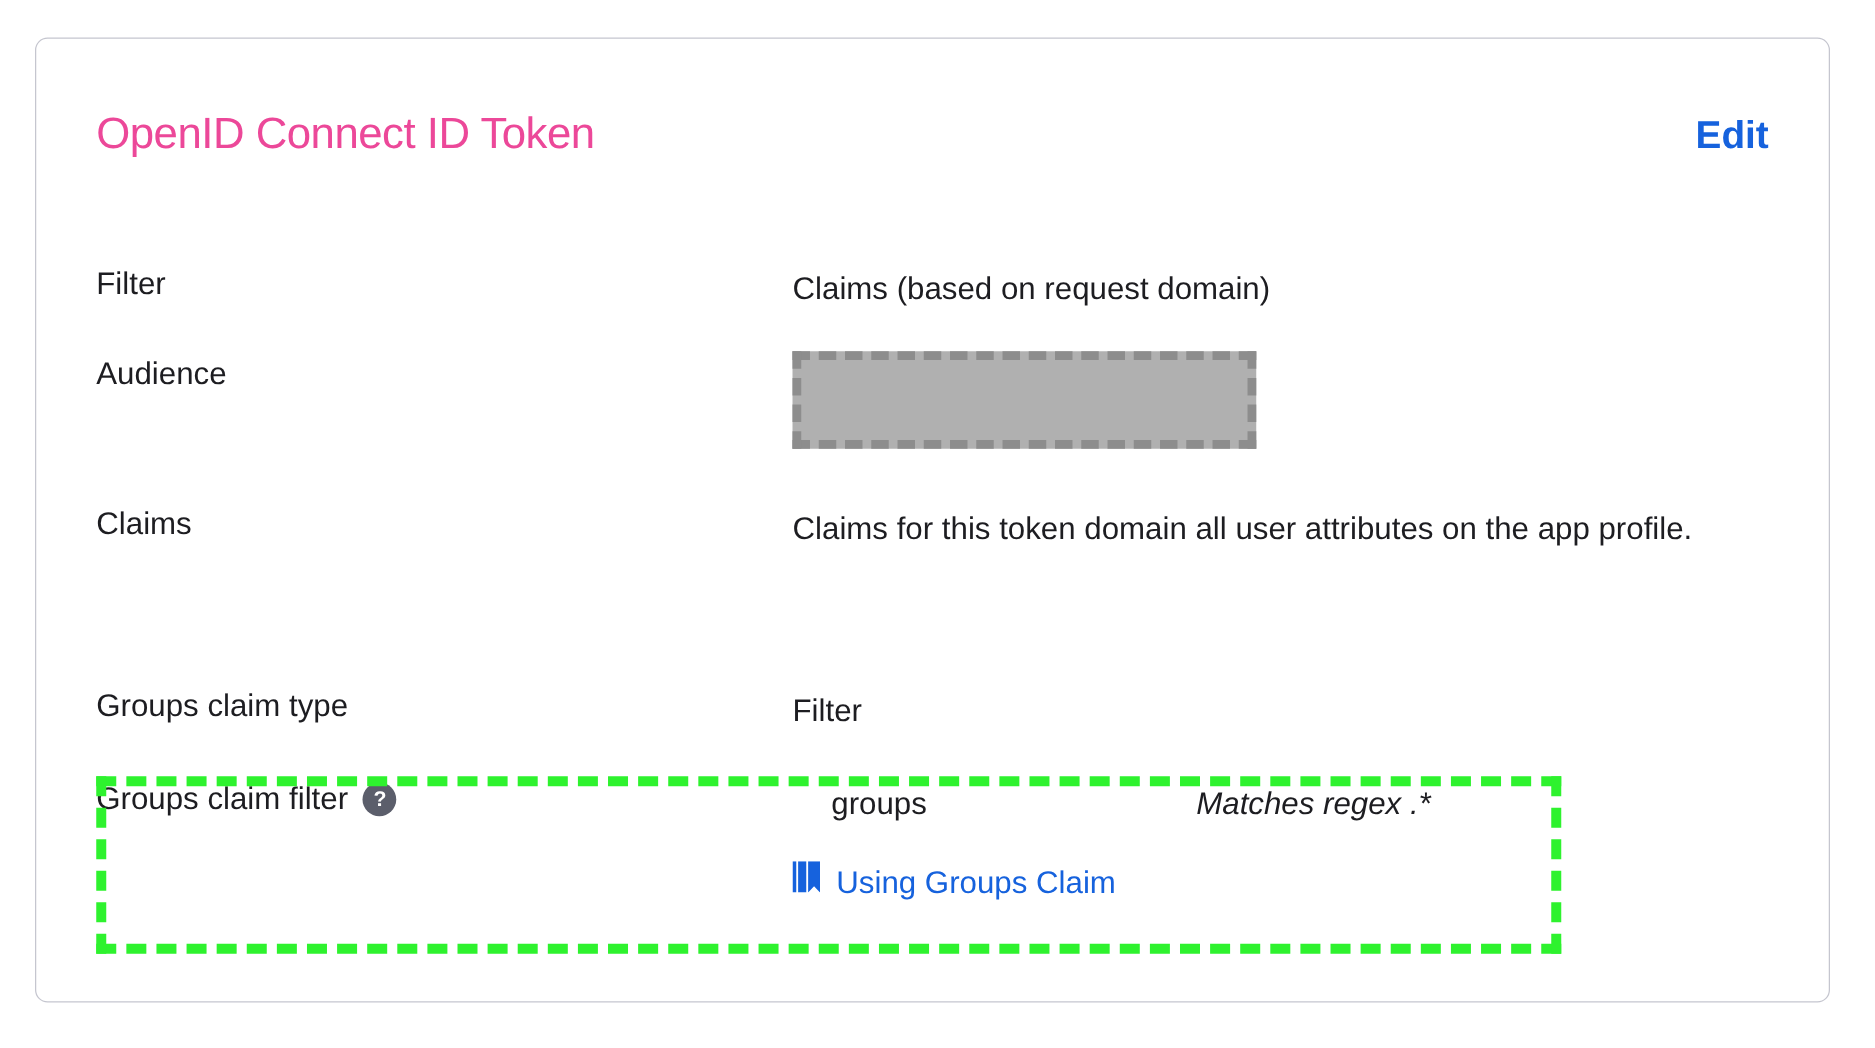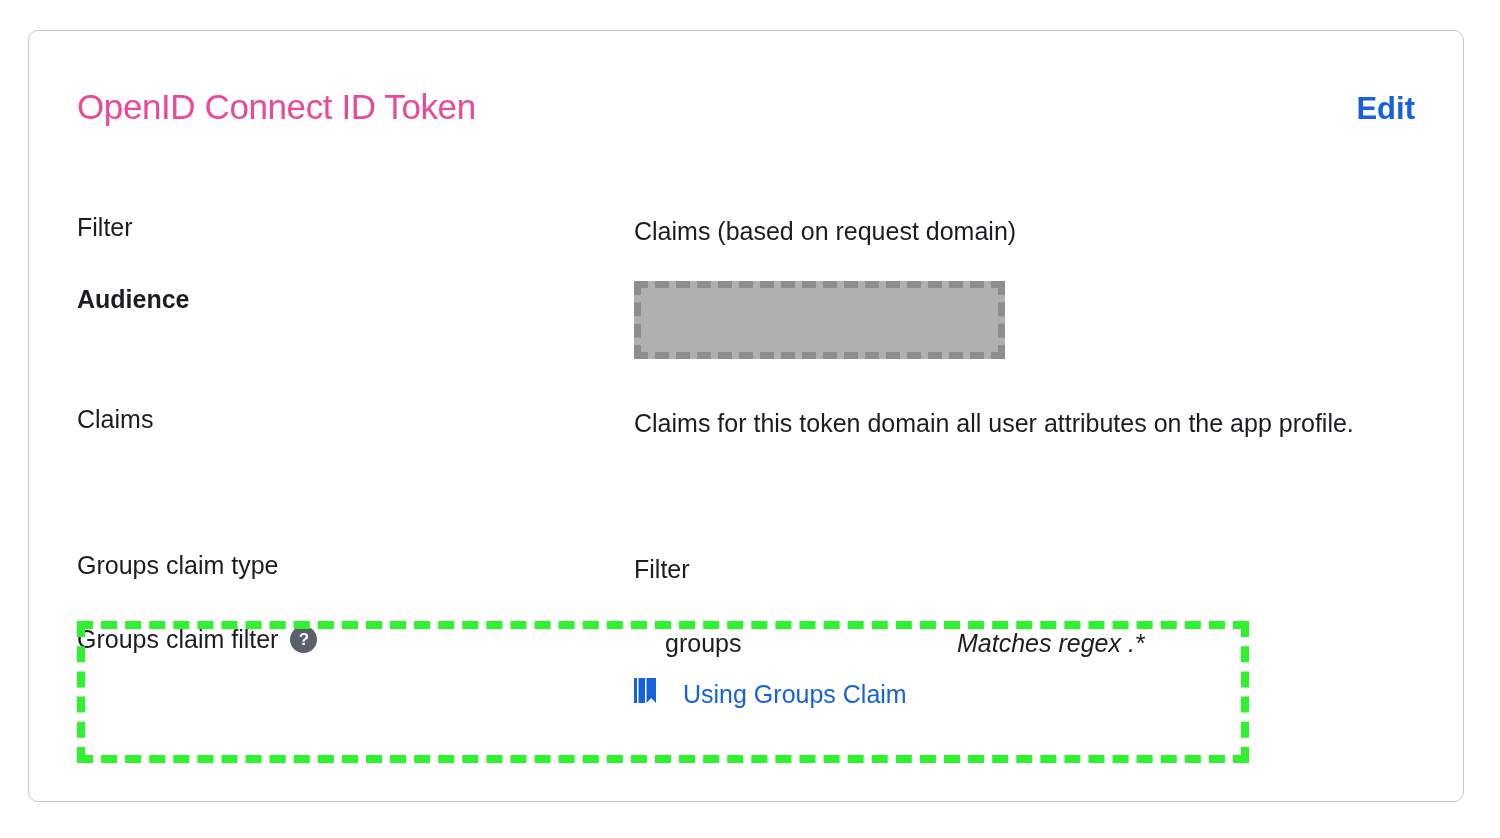--- a/index.html
+++ b/index.html
@@ -83,21 +83,21 @@
   .row-value {
     flex: 1 1 auto;
     font-size: 25px;
     color: #1d1d21;
     line-height: 1.62;
     max-width: 745px;
   }
 
   
   .row-issuer        { height: 72px; }
-  .row-audience      { height: 96px; font-weight: bold; }
+  .row-audience      { height: 96px; }
   .row-claims        { height: 146px; margin-top: 24px; }
   .row-groups-type   { height: 74px; }
   .row-groups-filter { height: 120px; }
 
   
   .redaction {
     width: 371px;
     height: 78px;
     background: #b0b0b0;
     border: 7px dashed #8d8d8d;
@@ -131,26 +131,26 @@
   .filter-line {
     display: flex;
     align-items: baseline;
   }
   .filter-name  { width: 292px; flex: 0 0 292px; margin-left: 31px; }
   .filter-regex { white-space: nowrap; font-style: italic; }
 
   .doc-link {
     display: flex;
     align-items: center;
-    gap: 27px;
+    gap: 13px;
     color: #1662dd;
     font-size: 25px;
     cursor: pointer;
     text-decoration: none;
-    margin-top: 8px;
+    margin-top: 20px;
   }
   .doc-link-label { white-space: nowrap; }
   .book-icon { display: block; flex: 0 0 22px; }
 
   
   .highlight-box {
     position: absolute;
     left: 48px;
     top: 590px;
     width: 1172px;

